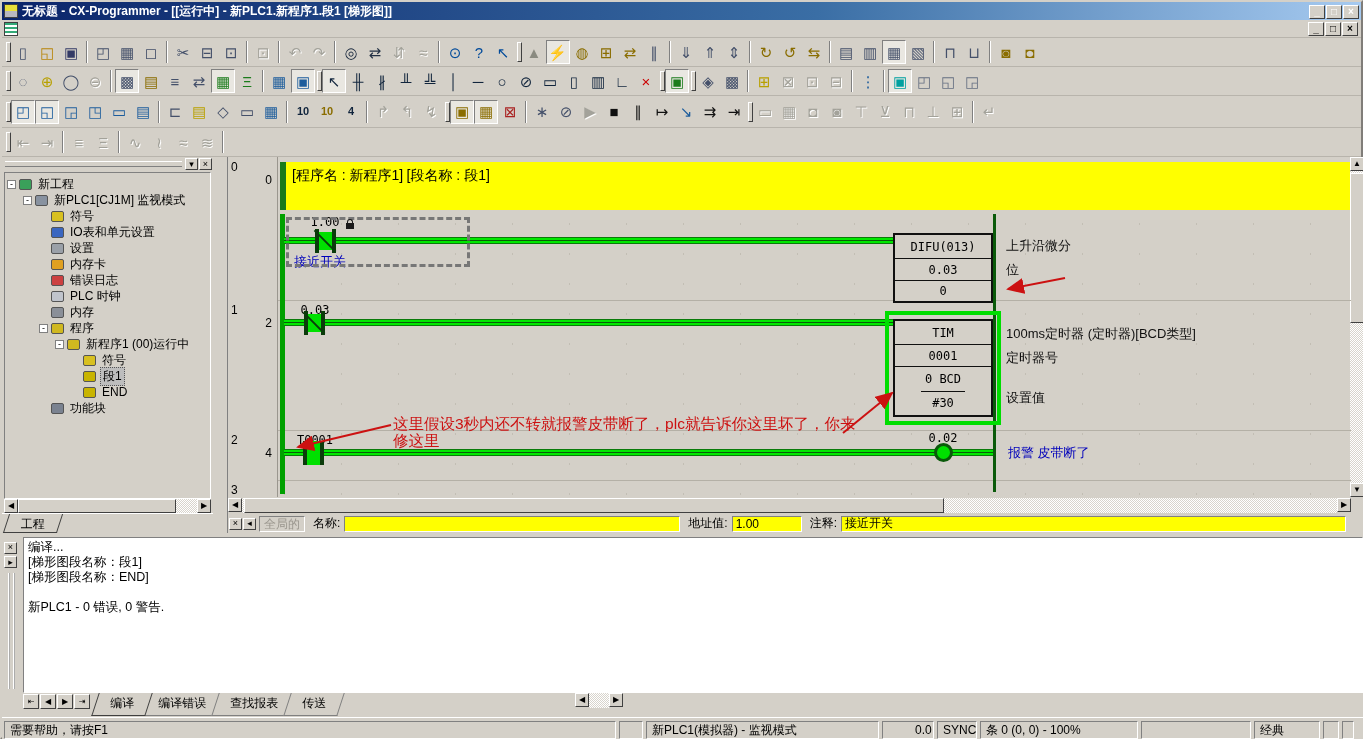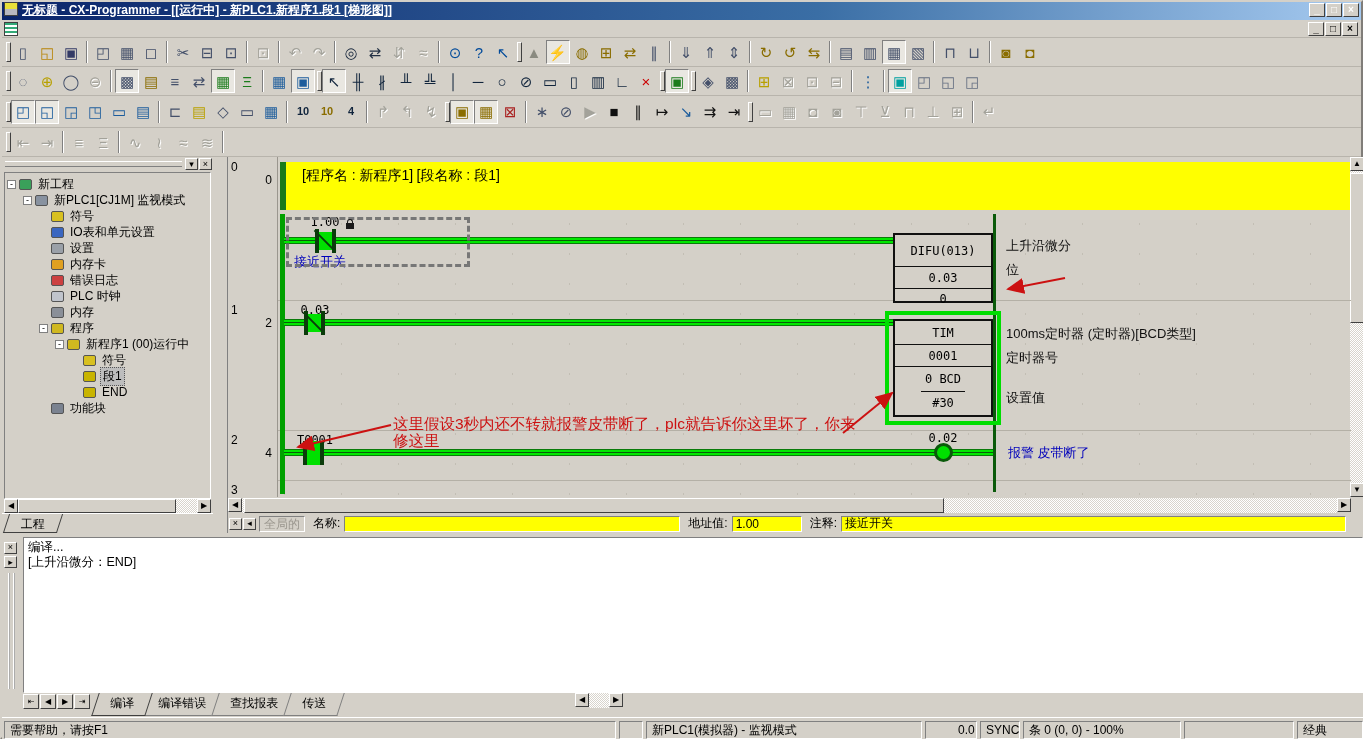--- a/index.html
+++ b/index.html
@@ -5,21 +5,21 @@
   * { box-sizing: border-box; margin:0; padding:0; }
   html,body { width:1363px; height:739px; overflow:hidden; }
   body { font-family:"Liberation Sans",sans-serif; font-size:12px; background:#d4d0c8; color:#000; }
   #app { position:relative; width:1363px; height:739px; background:#d4d0c8; border:2px outset #d4d0c8; }
   .wbtn { width:16px; height:14px; display:inline-flex; align-items:center; justify-content:center;
           font-size:10px; font-weight:bold; background:#d4d0c8; border:1px solid; border-color:#fff #404040 #404040 #fff; margin-left:1px; line-height:1; }
 
   
   #titlebar { position:absolute; left:0; top:0; width:100%; height:18px;
               background:linear-gradient(90deg,#0a246a,#3a6ea5 60%,#a6caf0); color:#fff;
-              display:flex; align-items:flex-start; padding:0 2px;text-decoration:underline; }
+              display:flex; align-items:center; padding:0 2px; }
   #titlebar .ttl { font-weight:bold; font-size:12px; margin-left:4px; white-space:nowrap; flex:1; overflow:hidden; }
   .appicon { width:14px; height:14px; background:linear-gradient(180deg,#e8e03a 0 50%,#b8b8c0 50% 100%); border:1px solid #404040; }
   #menubar { position:absolute; left:0; top:18px; width:100%; height:18px; background:#d4d0c8;
              display:flex; align-items:center; border-bottom:1px solid #b8b4ac; }
   .menu-item { padding:2px 9px; white-space:nowrap; }
   #menubar .spacer { flex:1; }
   .docicon { width:14px; height:14px; border:1px solid #404040; background:#fff; margin:0 4px 0 2px;
              background-image:linear-gradient(#3a7 2px, transparent 2px); background-size:100% 4px; }
 
   
@@ -85,21 +85,21 @@
   .rdiv { position:absolute; left:0; width:1123px; height:0; border-top:1px solid #b4b0a6; z-index:1; }
   .mono { font-family:"DejaVu Sans Mono",monospace; }
 
   .lbus { position:absolute; left:52px; top:57px; width:5px; height:280px; background:#00a000; z-index:2; }
   .rbus { position:absolute; left:765px; top:57px; width:3px; height:278px; background:#0a5a0a; z-index:2; }
   .wire { position:absolute; height:7px; z-index:2;
           background:linear-gradient(180deg,#0a7a0a 0 1px,#00e800 1px 3px,#0a5a0a 3px 4px,#00e800 4px 6px,#0a7a0a 6px 7px); }
 
   #comment-block { position:absolute; left:52px; top:5px; width:1070px; height:48px; z-index:2; }
   #comment-block .bar { position:absolute; left:0; top:0; width:6px; height:100%; background:#1a7a1a; }
-  #comment-block .yl { position:absolute; left:6px; top:0; right:0; height:100%; background:#ffff00; padding:3px 0 0 16px; }
+  #comment-block .yl { position:absolute; left:6px; top:0; right:0; height:100%; background:#ffff00; padding:3px 0 0 6px; }
   #comment-block .cl { font-size:14px; height:21px; line-height:21px; white-space:nowrap; }
 
   .contact { position:absolute; width:21px; height:24px; z-index:4; }
   .cbar { position:absolute; top:0; width:4px; height:100%; background:#0b3b0b; }
   .cfill { position:absolute; left:4px; right:4px; top:3px; bottom:3px; background:#00e000; }
   .cslash { position:absolute; left:9px; top:-3px; width:2px; height:30px; background:#0b3b0b; transform:rotate(-45deg); }
   .addr-label { position:absolute; font-size:12px; text-align:center; z-index:4; }
   .io-comment { position:absolute; font-size:13px; color:#0000bb; z-index:4; white-space:nowrap; }
 
   .sel-box { position:absolute; border:3px dashed #777; background:transparent; z-index:5; }
@@ -810,21 +810,21 @@
       <span class="lock" style="left:118px; top:66px"></span>
       <div class="contact" style="left:87px; top:72px">
         <span class="cbar" style="left:0"></span>
         <span class="cbar" style="right:0"></span>
         <span class="cfill"></span>
         <span class="cslash"></span>
       </div>
       <span class="io-comment" style="left:66px; top:96px">接近开关</span>
 
       <div class="iblock" style="left:665px; top:76px; width:100px; height:70px">
-        <div class="row mono" style="height:32px">DIFU(013)</div>
+        <div class="row mono" style="height:24px">DIFU(013)</div>
         <div class="row mono" style="height:22px">0.03</div>
         <div class="row mono last" style="height:20px">0</div>
       </div>
       <span class="ladder-text" style="left:778px; top:80px">上升沿微分</span>
       <span class="ladder-text" style="left:778px; top:104px">位</span>
 
       <div class="wire" style="left:56px; top:162px; width:609px"></div>
       <span class="addr-label mono" style="left:66px; top:146px; width:42px">0.03</span>
       <div class="contact" style="left:76px; top:154px">
         <span class="cbar" style="left:0"></span>
@@ -901,22 +901,24 @@
 
   <div id="output">
     <div id="output-strip">
       <span class="minibtn">×</span>
       <span class="minibtn">▸</span>
       <span class="vgrip"></span>
     </div>
     <div id="output-text">
 
         <div class="oline">编译...</div>
-        <div class="oline">[上升沿微分：END]</div>
+        <div class="oline">[梯形图段名称：段1]</div>
+        <div class="oline">[梯形图段名称：END]</div>
         <div class="oline"></div>
+        <div class="oline">新PLC1 - 0 错误, 0 警告.</div>
       </div>
     <div id="output-tabs">
       <span><span class="tabnav">
             <span>⇤</span>
           </span><span class="tabnav">
             <span>◀</span>
           </span><span class="tabnav">
             <span>▶</span>
           </span><span class="tabnav">
             <span>⇥</span>
@@ -932,21 +934,21 @@
         <span class="sb-track"></span>
         <span class="sb-btn">▶</span>
       </span>
     </div>
   </div>
 
   <div id="statusbar">
 
   <span class="sseg" style="width: 612px;">需要帮助，请按F1</span>
       <span class="sseg" style="width: 24px;"></span>
-      <span class="sseg" style="width: 276px;">新PLC1(模拟器) - 监视模式</span>
+      <span class="sseg" style="width: 233px;">新PLC1(模拟器) - 监视模式</span>
       <span class="sseg right" style="width: 52px;">0.0 ms</span>
       <span class="sseg" style="width: 40px;">SYNC</span>
       <span class="sseg" style="width: 158px;">条 0 (0, 0) - 100%</span>
       <span class="sseg" style="width: 110px;"></span>
       <span class="sseg" style="width: 66px;">经典</span>
       <span class="sseg" style="width: 16px;"></span>
       <span class="sseg" style="width: 12px;"></span>
     </div>
 
 </div>

